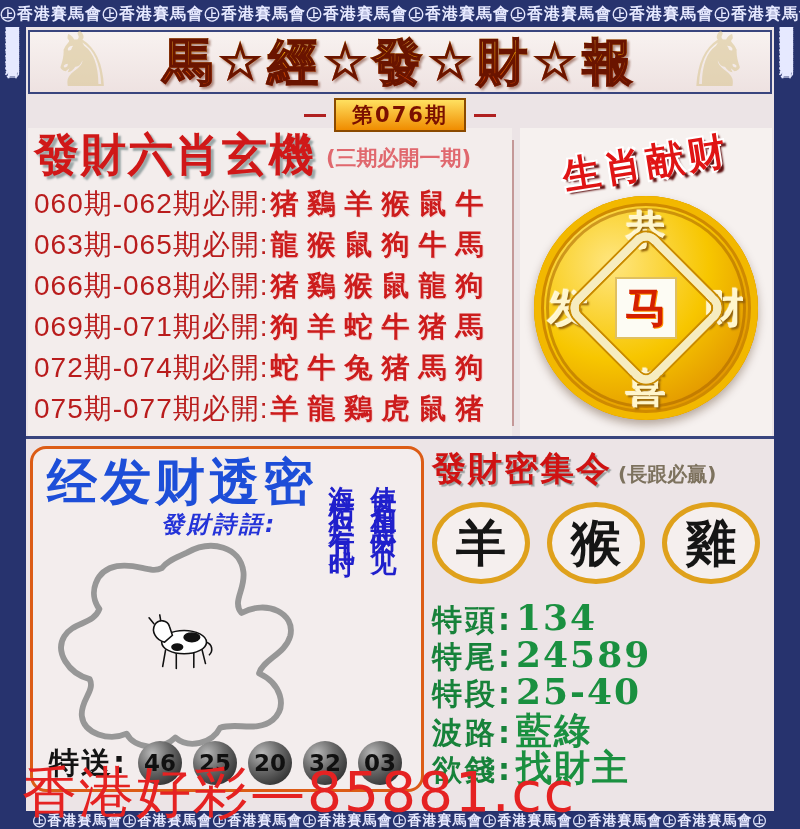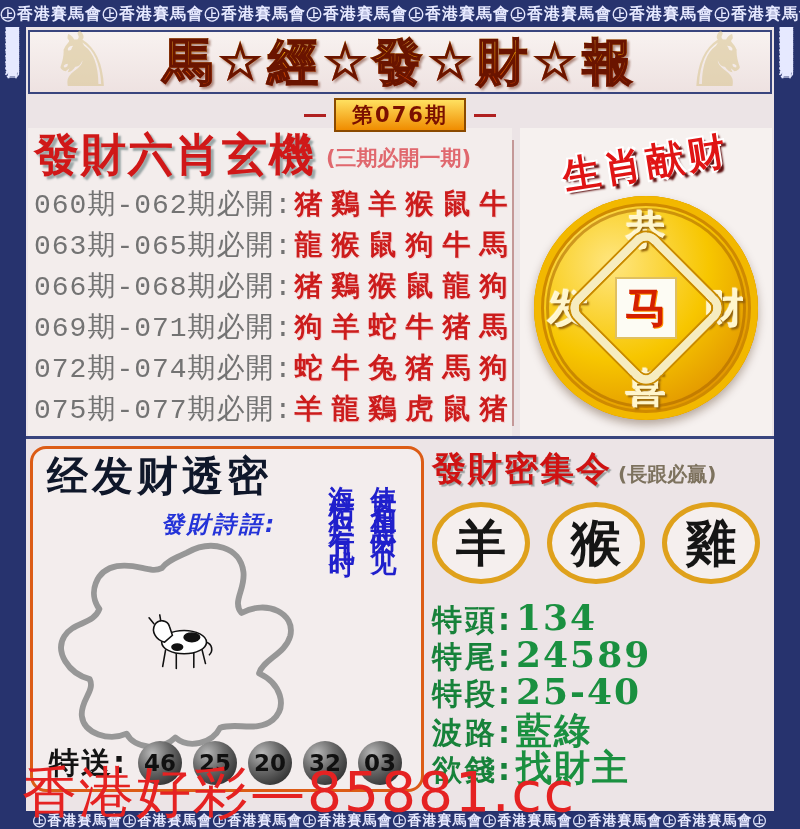--- a/index.html
+++ b/index.html
@@ -35,21 +35,21 @@
                color:#7a1000;font-size:21px;font-weight:bold;padding:1px 16px;letter-spacing:2px;}
 
   
   .sixxiao{position:absolute;left:28px;top:128px;width:484px;height:308px;background:#f3edec;padding:2px 0 0 6px;box-sizing:border-box;}
   .sx-head{display:flex;align-items:flex-end;gap:10px;}
   .sx-title{font-size:45px;font-weight:900;color:#d01818;letter-spacing:2px;line-height:1.1;
             text-shadow:3px 3px 2px #9aa6a6,1px 1px 0 #ffe8e8;}
   .sx-sub{font-size:21px;font-weight:bold;color:#e0686e;padding-bottom:8px;white-space:nowrap;}
   .sx-rows{margin-top:4px;}
   .sx-row{height:41px;display:flex;align-items:center;white-space:nowrap;}
-  .sx-range{font-family:Liberation Mono, monospace;font-size:28px;color:#737373;letter-spacing:1px;}
+  .sx-range{font-family:Liberation Sans, sans-serif;font-size:28px;color:#b91c1c;letter-spacing:1px;}
   .sx-zods{font-size:28px;font-weight:bold;color:#cc1c1c;letter-spacing:9px;margin-left:2px;
            text-shadow:1px 1px 0 #f3cfcf;}
 
   .vdivider{position:absolute;left:512px;top:140px;width:2px;height:286px;background:#c49898;}
 
   
   .coinpanel{position:absolute;left:520px;top:128px;width:252px;height:308px;background:#f6f1ef;}
   .coin-heading{position:absolute;left:4px;top:10px;width:244px;text-align:center;font-size:38px;font-weight:900;
       color:#e01414;transform:rotate(-9deg);letter-spacing:4px;white-space:nowrap;
       text-shadow:-2px -2px 0 #fff,2px -2px 0 #fff,-2px 2px 0 #fff,3px 3px 2px #5a0808;}
@@ -69,21 +69,21 @@
       box-shadow:0 0 0 2px #c98a00,inset 0 0 0 2px #c98a00;}
   .coin-center{position:absolute;left:50%;top:50%;transform:translate(-50%,-50%);width:58px;height:58px;
       background:#fdfcf4;border:2px solid #e0c060;display:flex;align-items:center;justify-content:center;}
   .coin-center span{font-size:42px;font-weight:900;color:#d42000;text-shadow:1px 1px 0 #ff9400;}
 
   .hseparator{position:absolute;left:26px;top:436px;width:748px;height:3px;background:#39457e;}
 
   
   .secret{position:absolute;left:30px;top:446px;width:394px;height:346px;box-sizing:border-box;
           border:3px solid #dc5c16;border-radius:16px;background:#f3eded;}
-  .secret-title{position:absolute;left:14px;top:0px;font-size:41px;font-weight:900;color:#0f172a;letter-spacing:4px;}
+  .secret-title{position:absolute;left:14px;top:0px;font-size:50px;font-weight:900;color:#1d4ed8;letter-spacing:4px;}
   .poem-label{position:absolute;left:128px;top:60px;font-size:23px;font-weight:bold;font-style:italic;color:#2433d8;letter-spacing:3px;}
   .poem-cols{position:absolute;right:12px;top:16px;height:316px;writing-mode:vertical-rl;text-orientation:upright;
              font-size:26px;font-weight:bold;color:#2020cc;letter-spacing:11px;}
   .poem-cols span{display:block;margin:0 7px;}
   .blob-wrap{position:absolute;left:8px;top:86px;}
   .special-row{position:absolute;left:16px;bottom:4px;display:flex;align-items:center;gap:11px;}
   .special-label{font-size:30px;font-weight:900;color:#141414;letter-spacing:2px;}
   .ball{width:44px;height:44px;border-radius:50%;flex:0 0 auto;
         background:radial-gradient(circle at 32% 28%,#b8b8b8,#6a6a6a 40%,#2c2c2c 85%);
         display:flex;align-items:center;justify-content:center;

